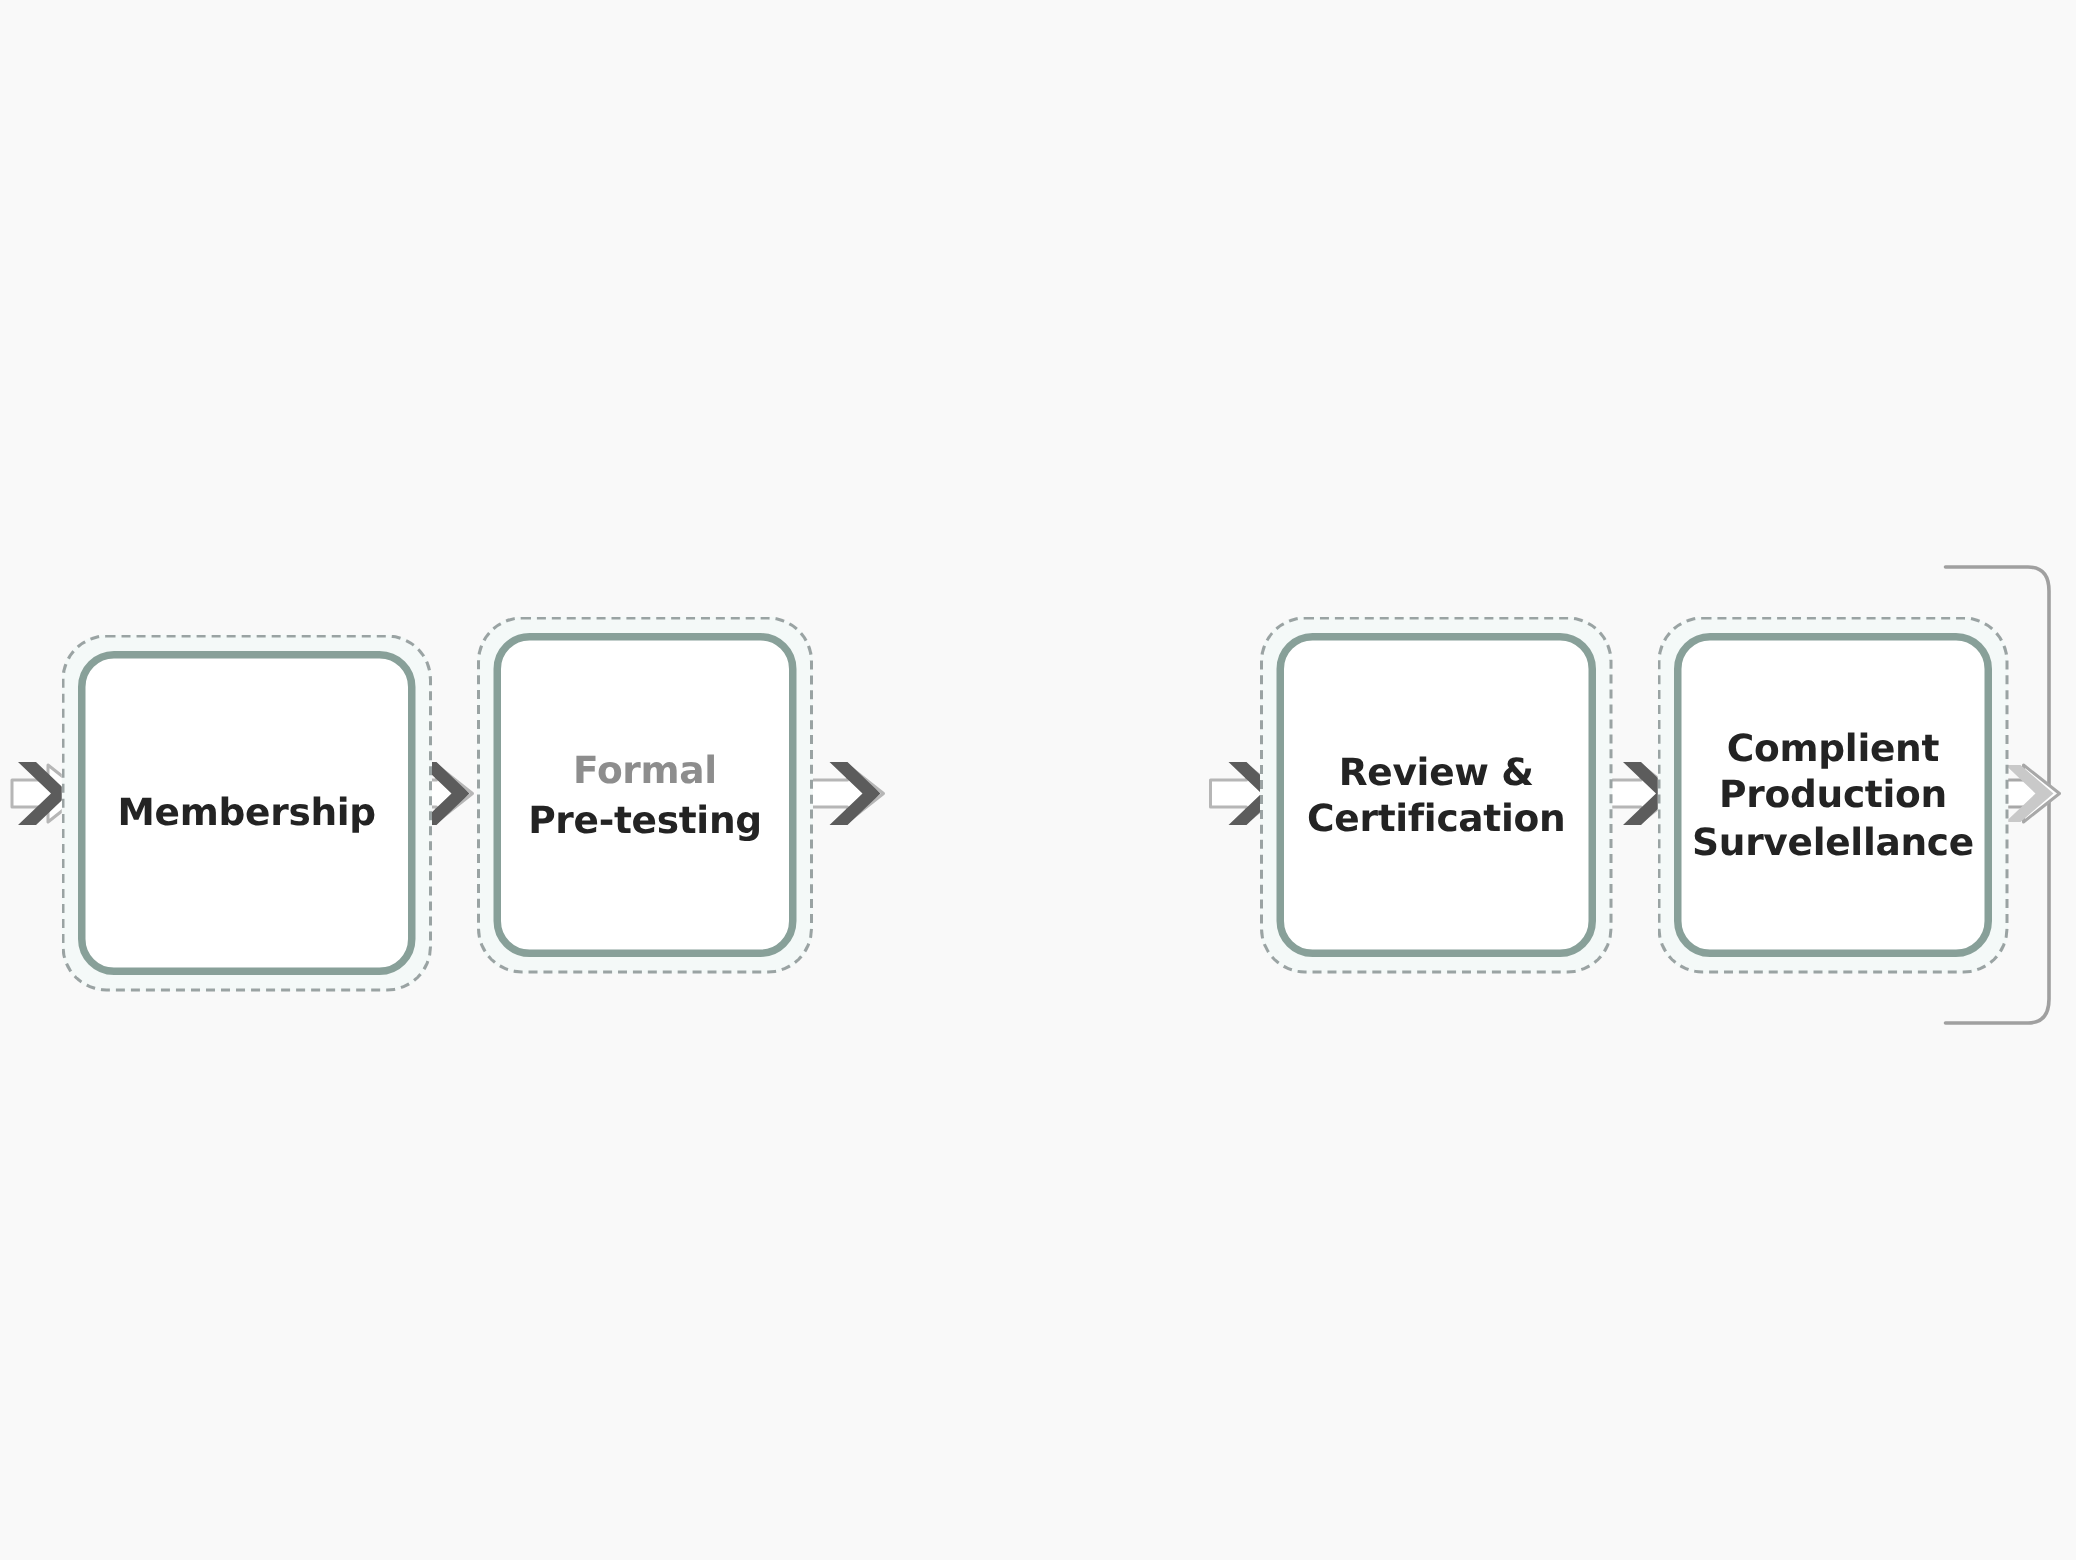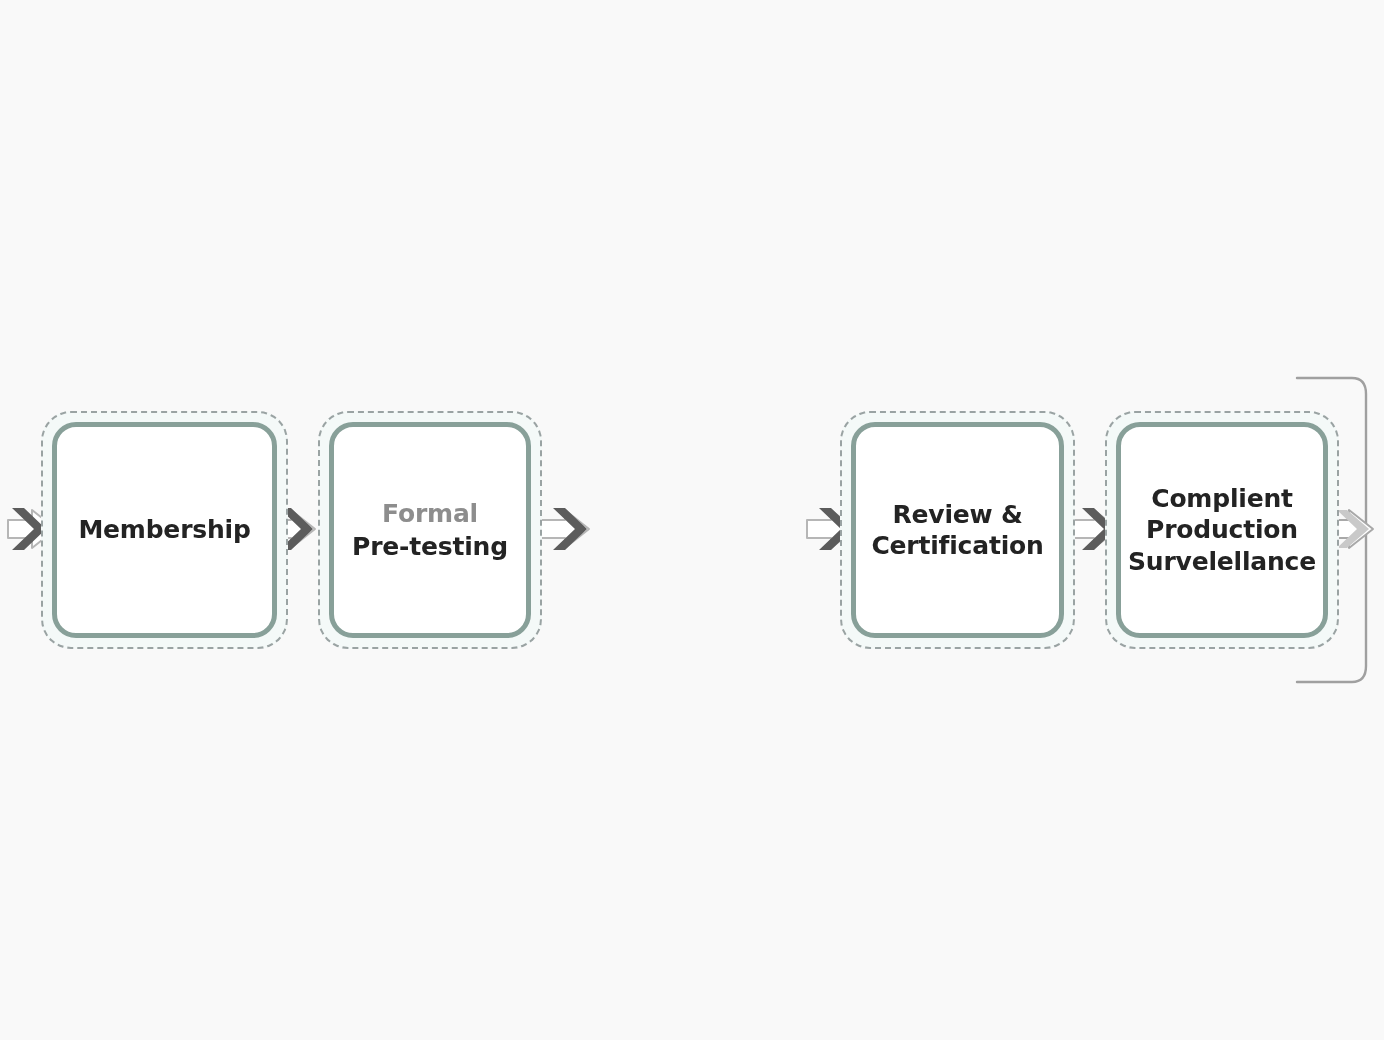--- a/index.html
+++ b/index.html
@@ -57,21 +57,21 @@
   }
   .step-sublabel {
     font-size: 25px;
     font-weight: bold;
     color: #8d8d8d;
     letter-spacing: -0.2px;
     margin-bottom: 2px;
   }
 
   
-  #step-1 { left: 41px;   top: 411px; width: 247px; height: 238px; }
+  #step-1 { left: 41px;   top: 423px; width: 247px; height: 238px; }
   #step-2 { left: 318px;  top: 411px; width: 224px; height: 238px; }
   #step-3 { left: 573px;  top: 411px; width: 237px; height: 238px; }
   #step-4 { left: 840px;  top: 411px; width: 235px; height: 238px; }
   #step-5 { left: 1105px; top: 411px; width: 234px; height: 238px; }
 
   
   .arrow {
     position: absolute;
     width: 62px;
     height: 58px;

